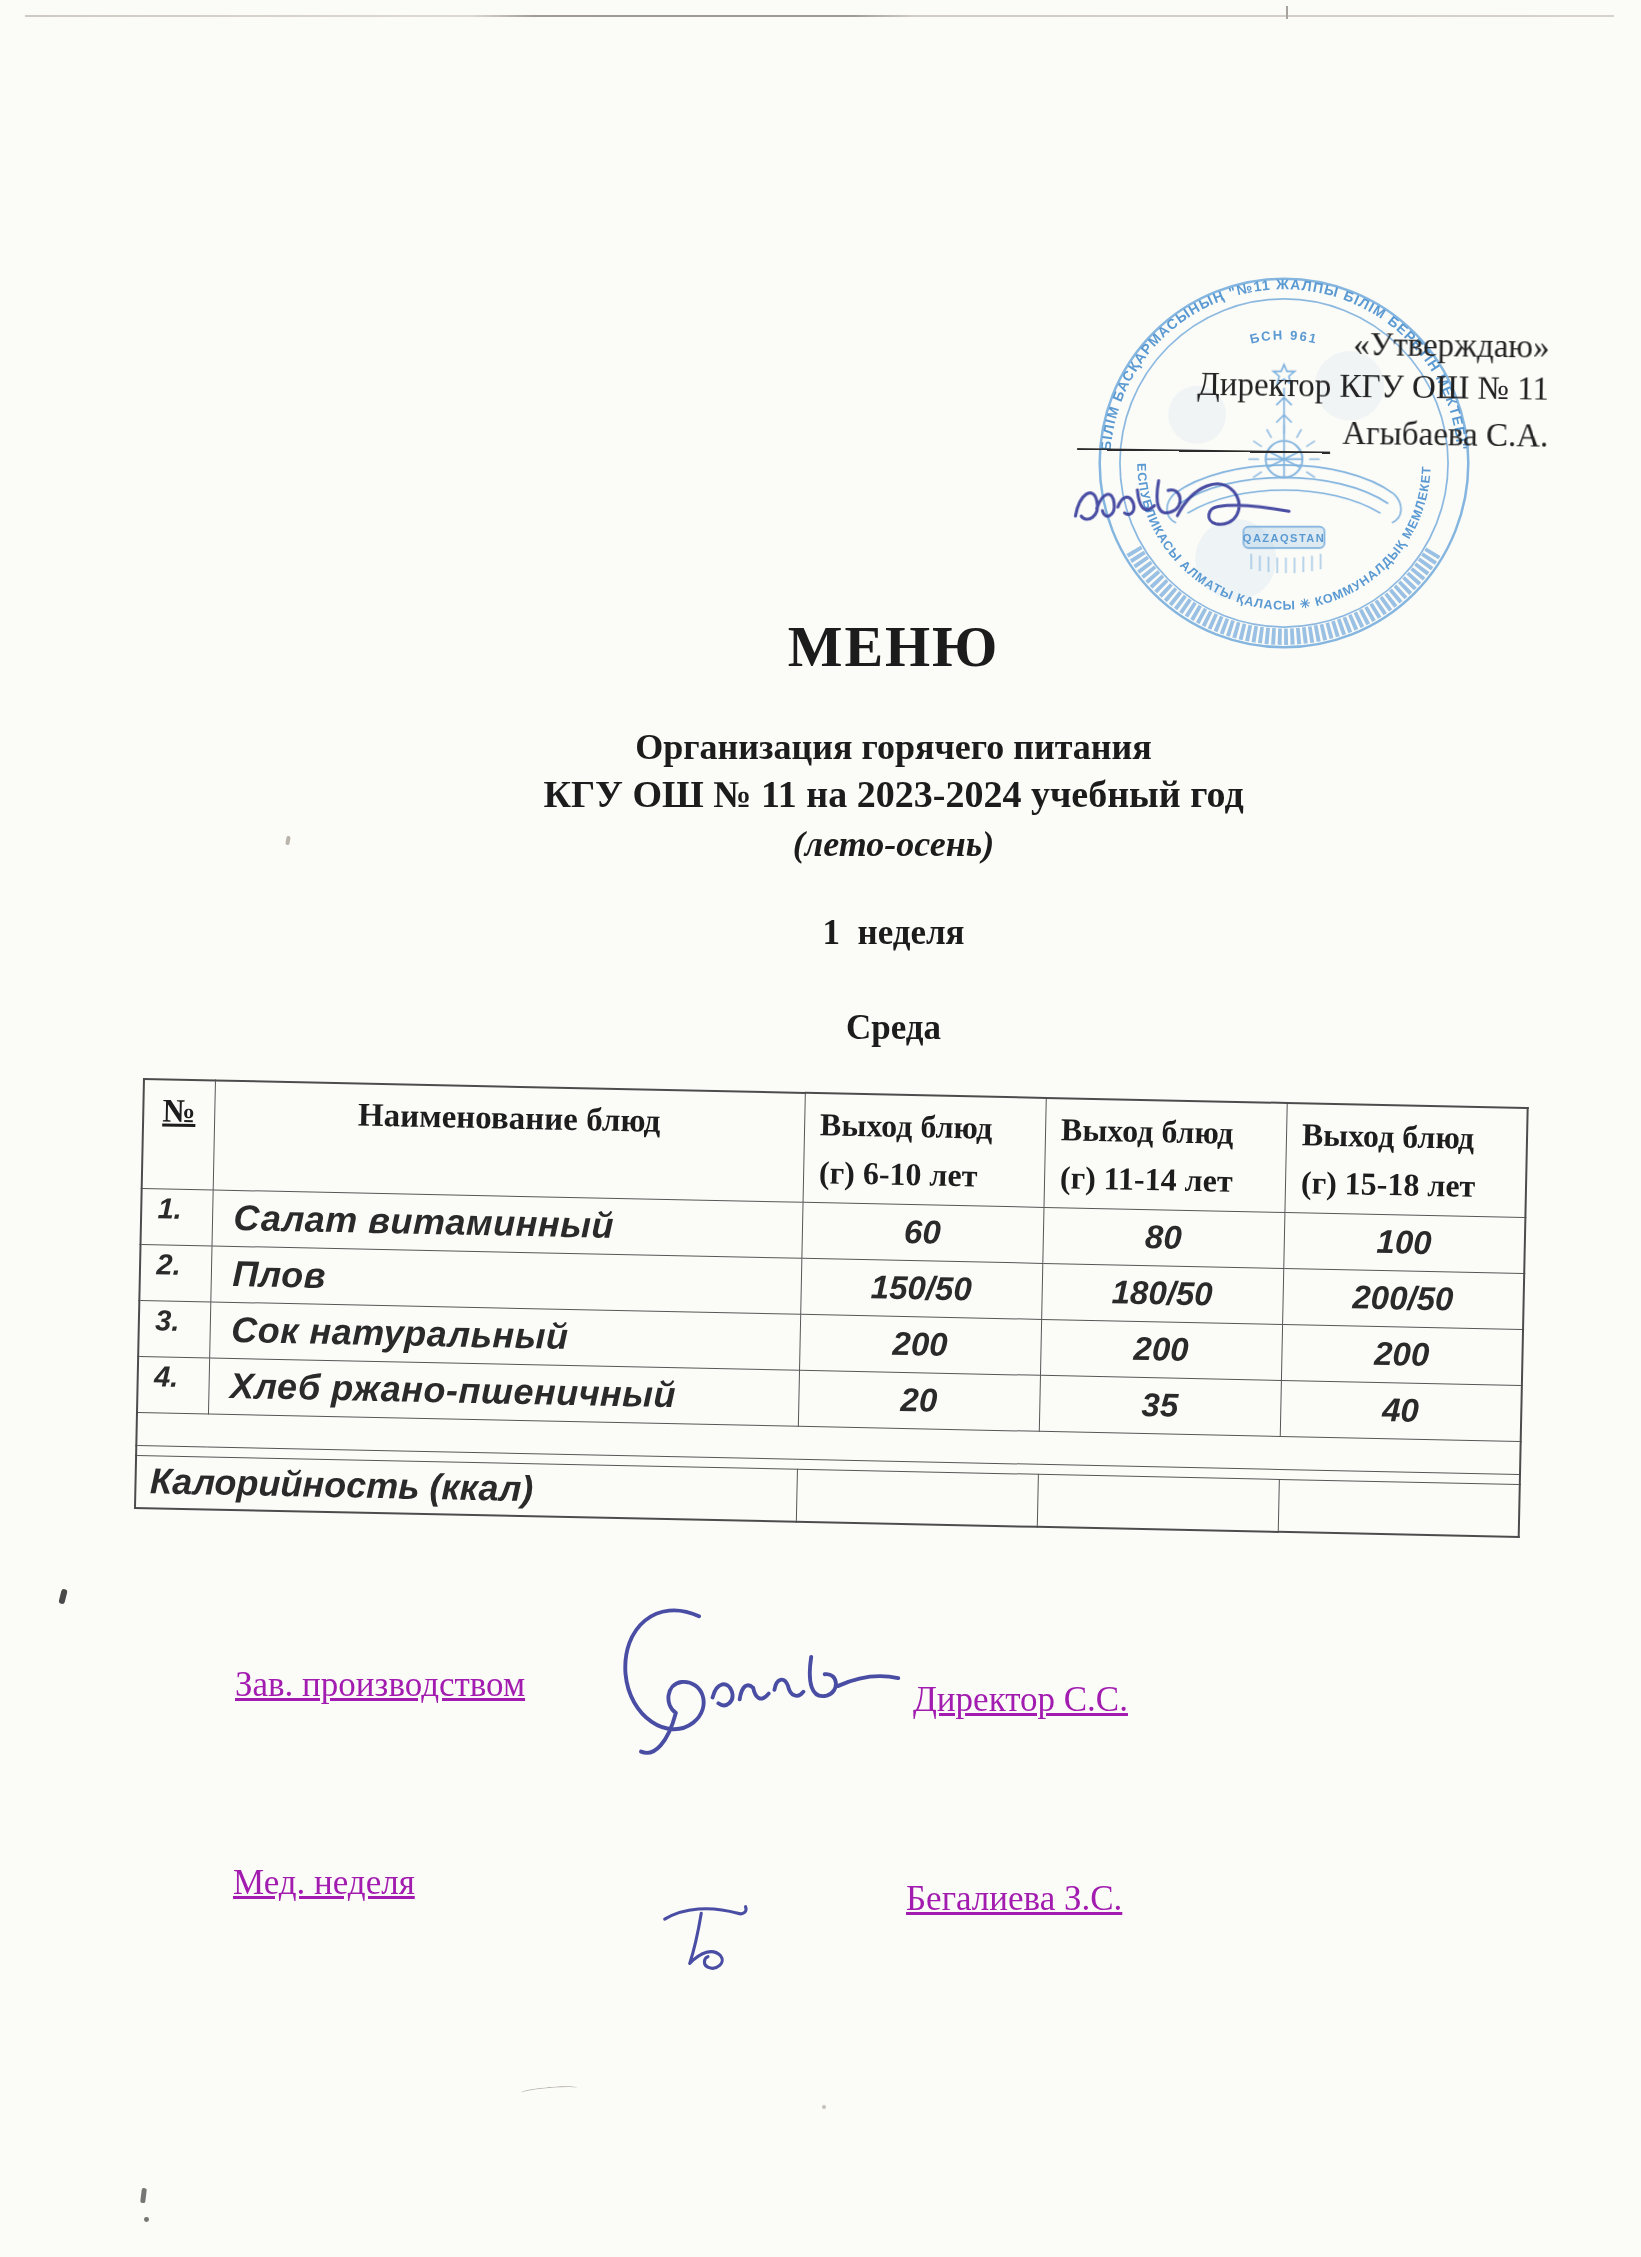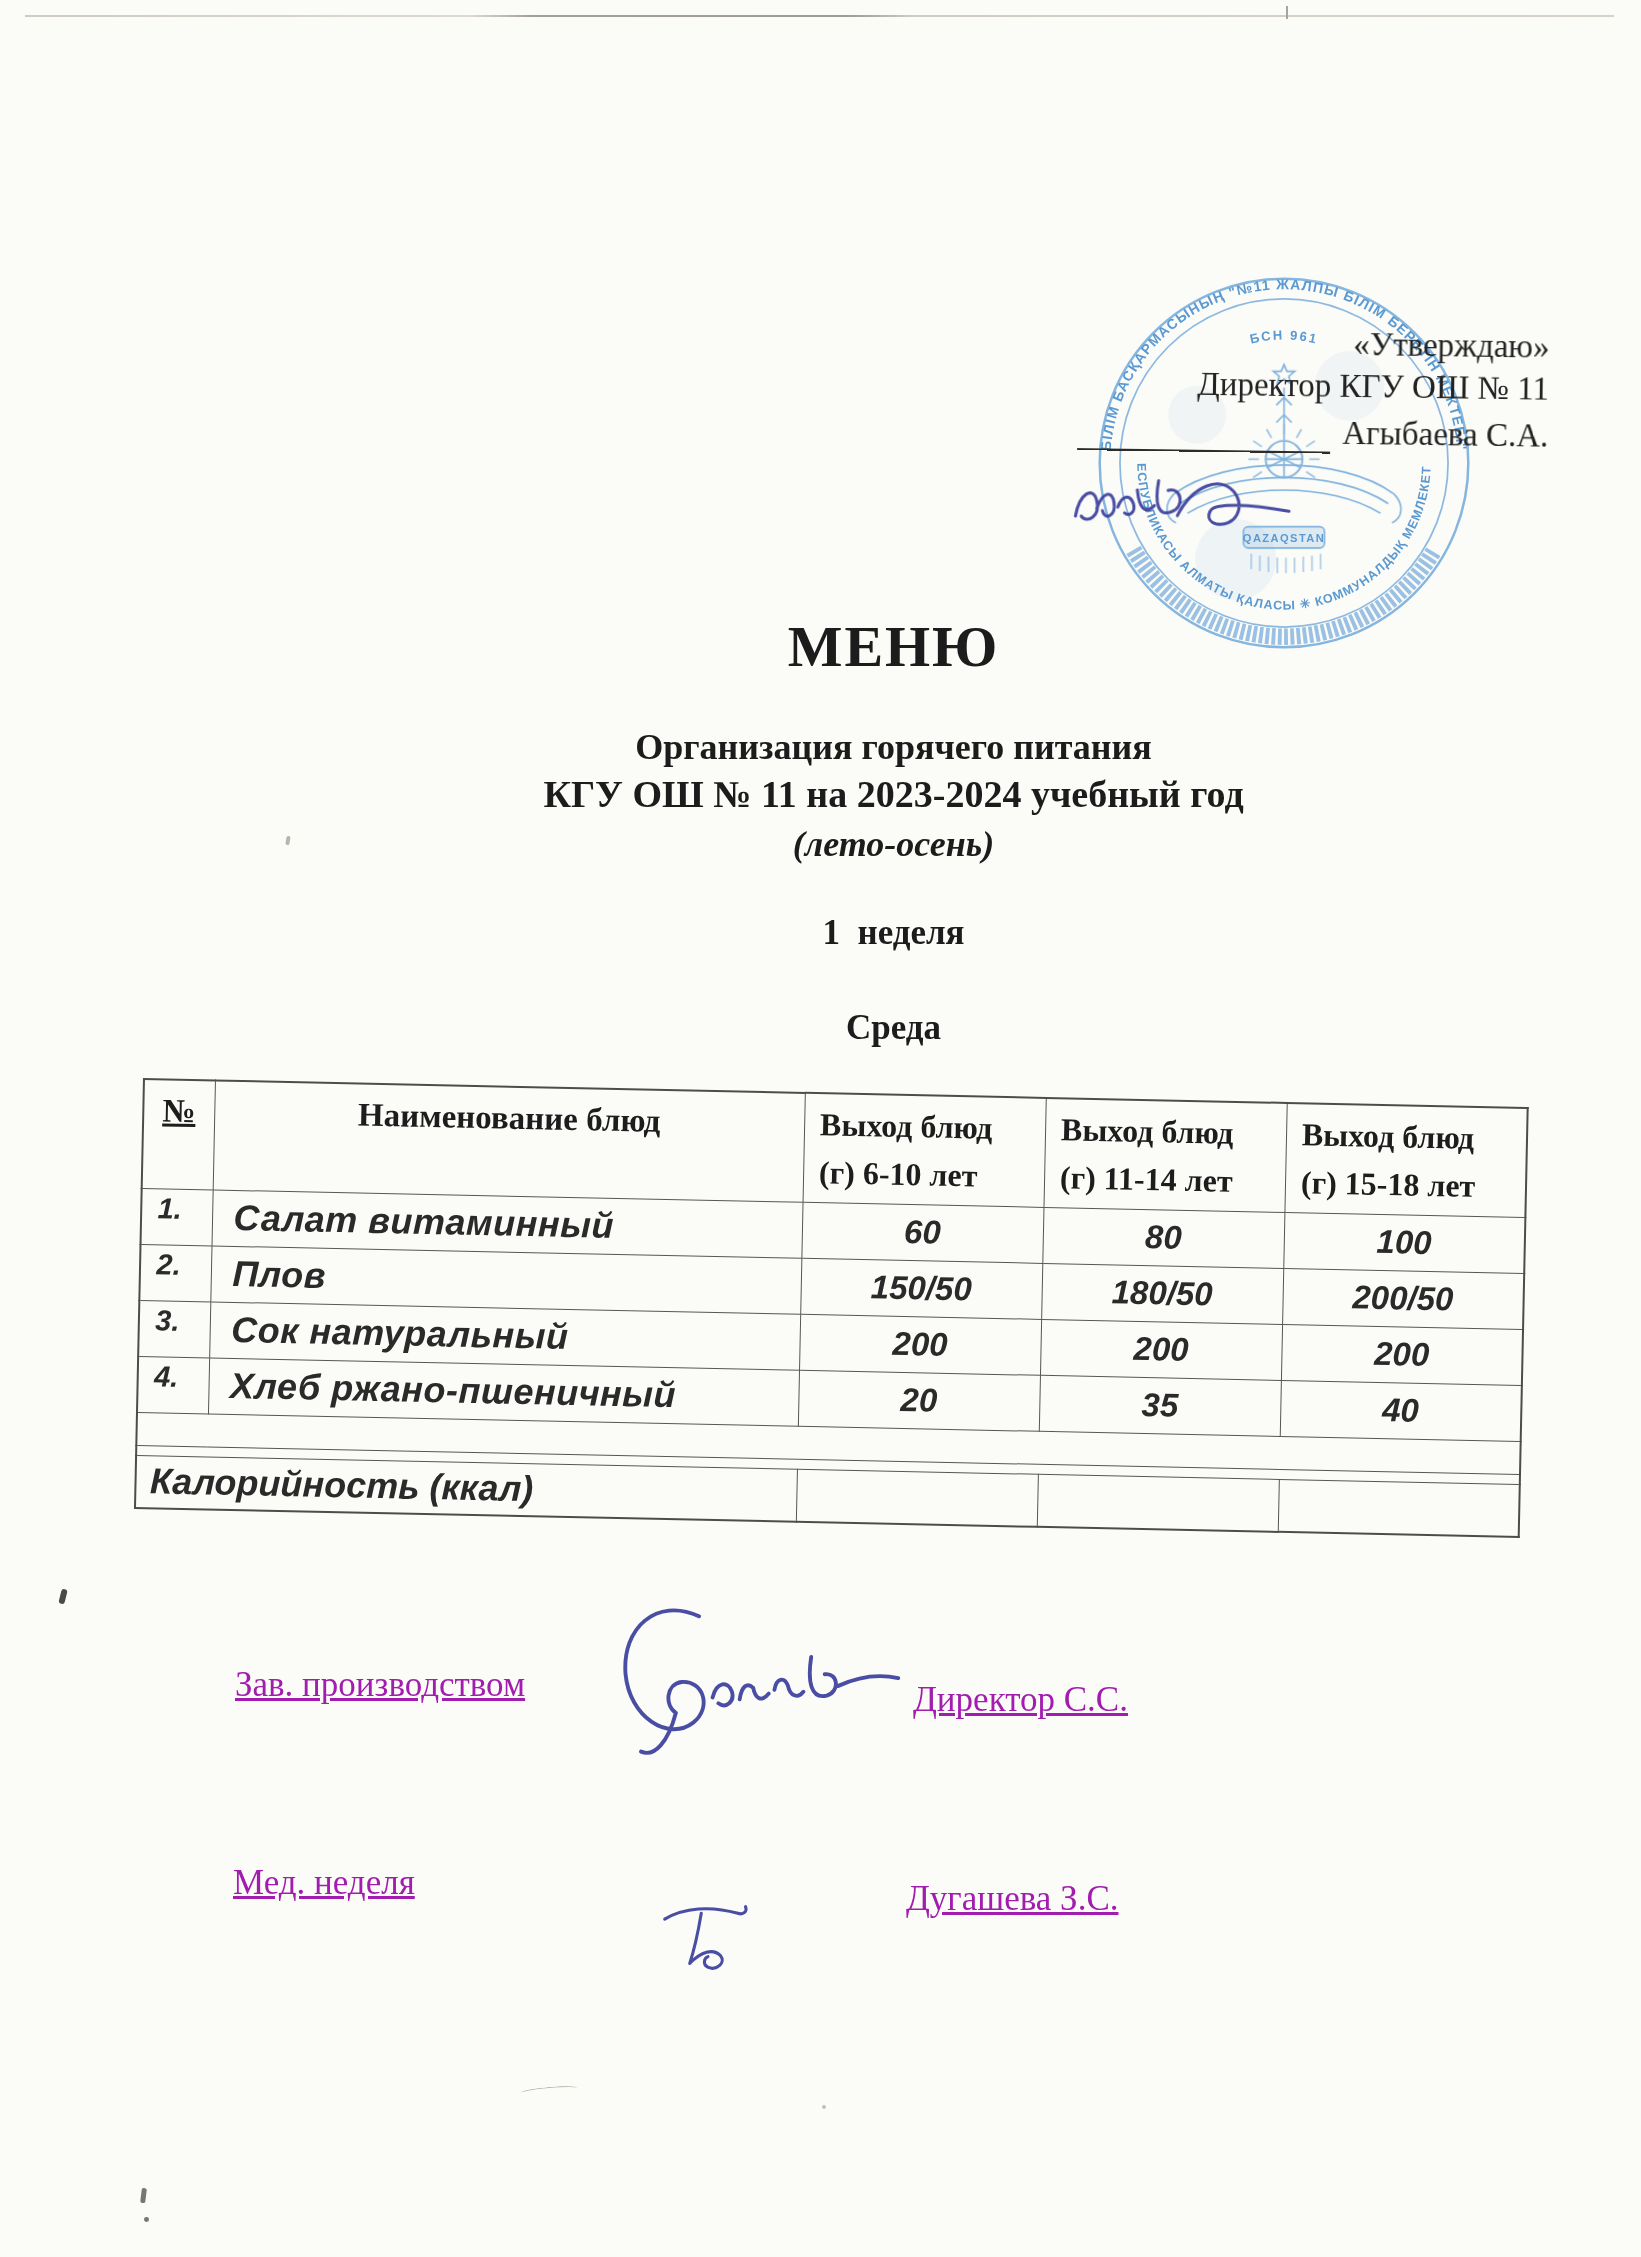--- a/index.html
+++ b/index.html
@@ -241,16 +241,16 @@
   <div class="sig-role role-1">Зав. производством</div>
   <svg class="scribble scribble-1" width="322" height="175" viewBox="0 0 333 181">
     <path d="M 120 22 C 76 2 40 34 44 82 C 48 126 88 152 114 132 C 134 116 124 88 102 90 C 86 92 84 114 96 122 M 96 122 C 88 152 74 168 60 162 M 134 106 C 138 90 150 88 154 100 C 157 110 148 118 140 112 M 162 108 C 164 94 170 90 176 96 C 178 106 184 112 192 102 M 198 98 C 200 86 208 84 212 94 C 214 104 222 108 228 100 M 236 64 C 232 90 236 108 252 104 C 266 100 264 80 250 82 M 264 94 C 286 84 308 82 326 86" fill="none" stroke="#3a3e9b" stroke-width="4" stroke-linecap="round" opacity=".92"></path>
   </svg>
   <div class="sig-person person-1">Директор С.С.</div>
 
   <div class="sig-role role-2">Мед. неделя</div>
   <svg class="scribble scribble-2" width="102" height="81" viewBox="0 0 106 84">
     <path d="M 8 26 C 28 14 56 12 84 20 M 84 20 C 90 22 94 18 92 13 M 46 20 C 42 44 38 60 34 72 M 34 72 C 46 60 58 56 66 64 C 72 71 62 80 53 76 C 48 74 48 67 53 65" fill="none" stroke="#3a3e9b" stroke-width="3.2" stroke-linecap="round" opacity=".92"></path>
   </svg>
-  <div class="sig-person person-2">Дугашева З.С.</div>
+  <div class="sig-person person-2">Бегалиева З.С.</div>
 
 </div>
 
 
 </body></html>

